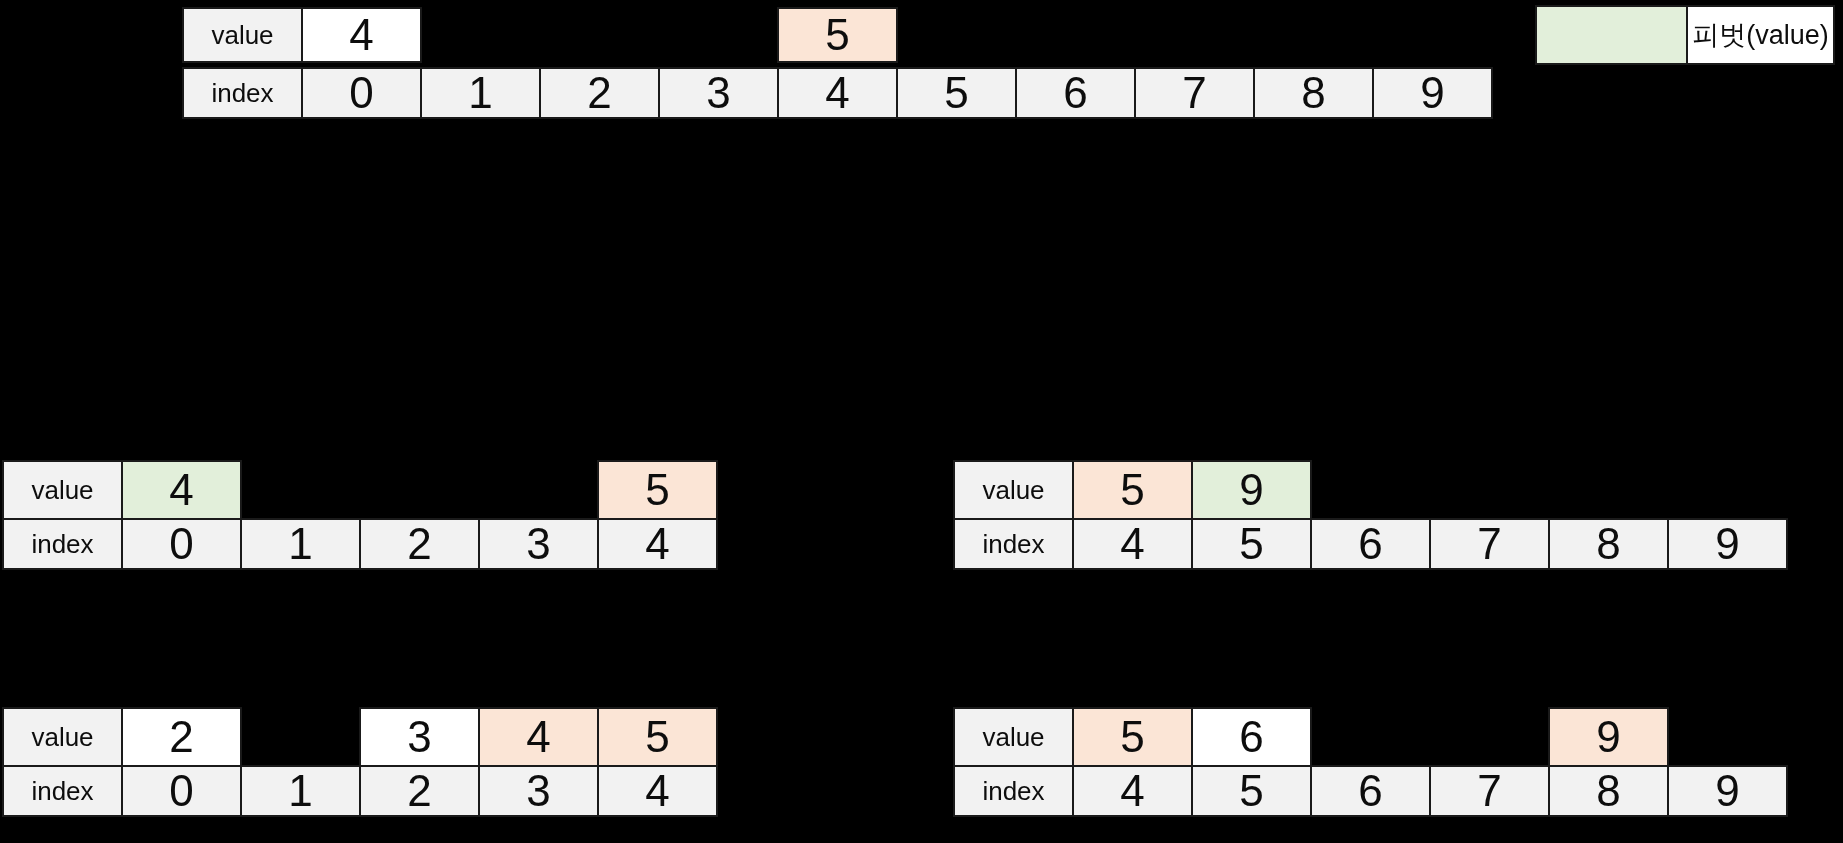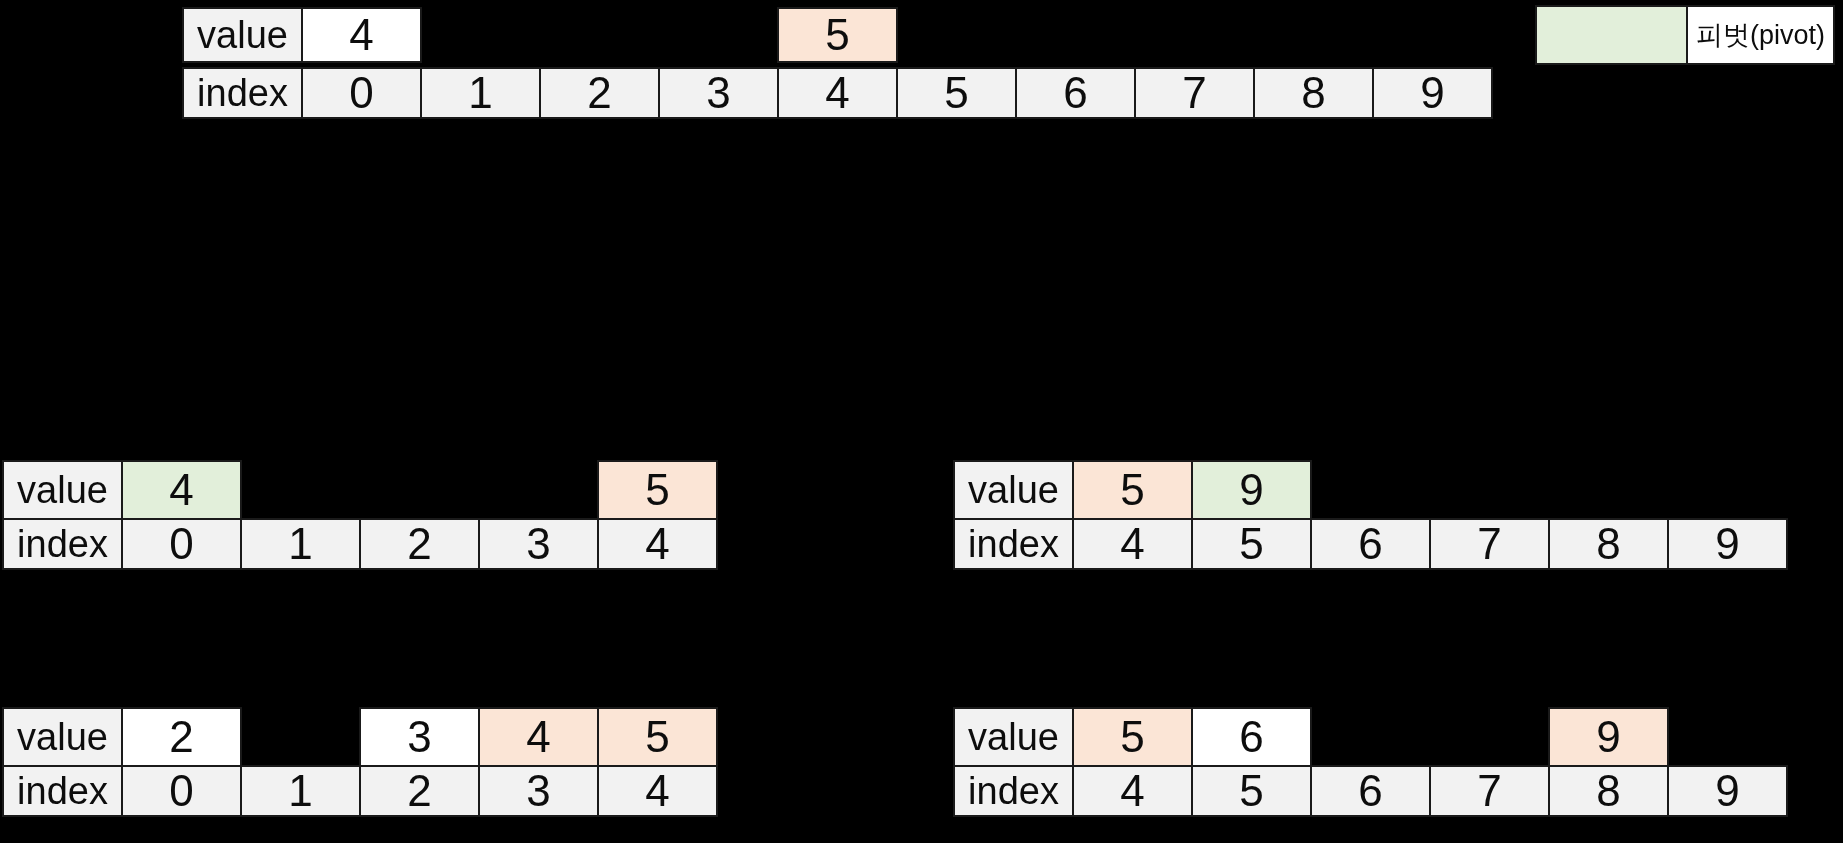--- a/index.html
+++ b/index.html
@@ -20,21 +20,21 @@
     width:121px;display:flex;align-items:center;justify-content:center;
     border:2px solid var(--border);margin-left:-2px;
     font-size:44px;line-height:1;background:var(--cell);
   }
   .trow .cell:first-child{margin-left:0}
   .vrow .cell{height:60px}
   .irow{margin-top:-2px}
   .irow .cell{height:52px}
   .t-top .vrow .cell{height:56px}
   .t-top .irow{margin-top:4px}
-  .cell.label{font-size:38px}
+  .cell.label{font-size:26px}
   .cell.val{background:var(--plain)}
   .cell.val.sorted{background:var(--sorted)}
   .cell.val.pivot{background:var(--pivot)}
   .cell.val.empty{visibility:hidden}
   
   .legend{position:absolute;left:1535px;top:5px}
   .lrow{display:flex}
   .lrow + .lrow{margin-top:-2px}
   .lswatch{width:153px;height:60px;border:2px solid var(--border)}
   .lswatch.sorted{background:var(--sorted)}
@@ -149,15 +149,15 @@
       <div class="cell idx">6</div>
       <div class="cell idx">7</div>
       <div class="cell idx">8</div>
       <div class="cell idx">9</div>
     </div>
   </div>
 
 <div class="legend">
   <div class="lrow">
     <div class="lswatch pivot"></div>
-    <div class="llabel">피벗(pivot)</div>
+    <div class="llabel">피벗(value)</div>
   </div>
 </div>
 
 </body></html>

